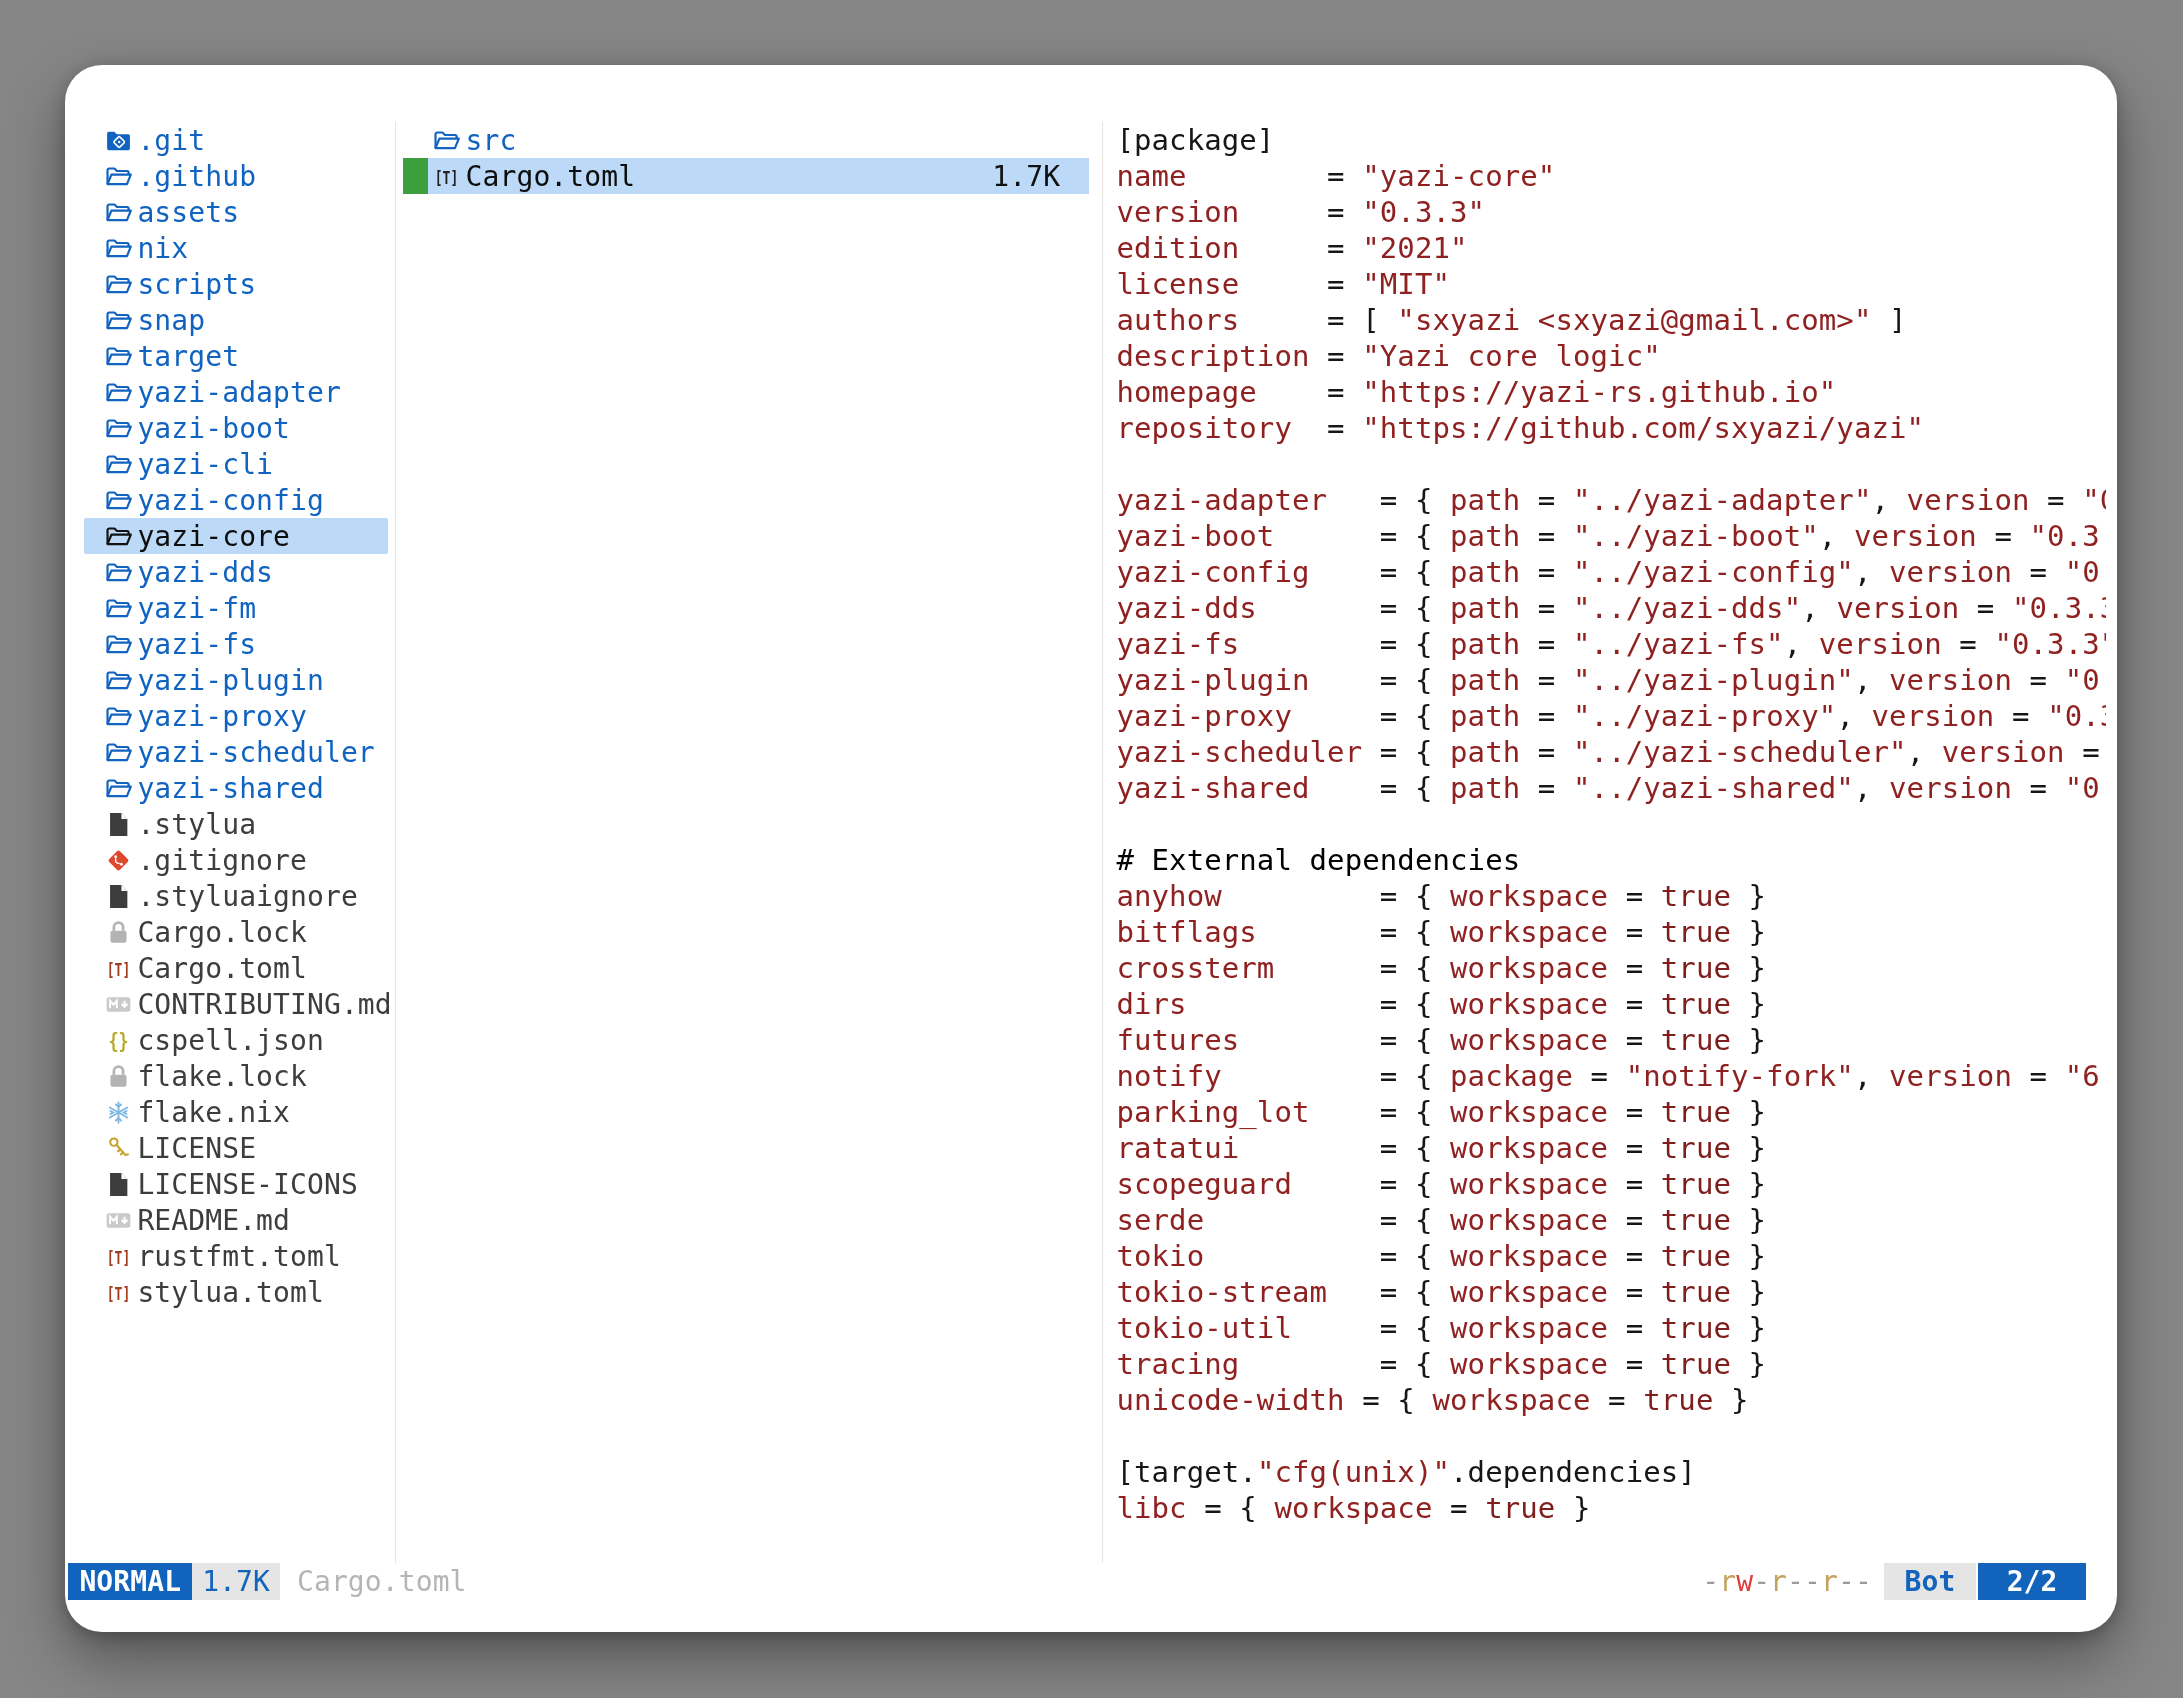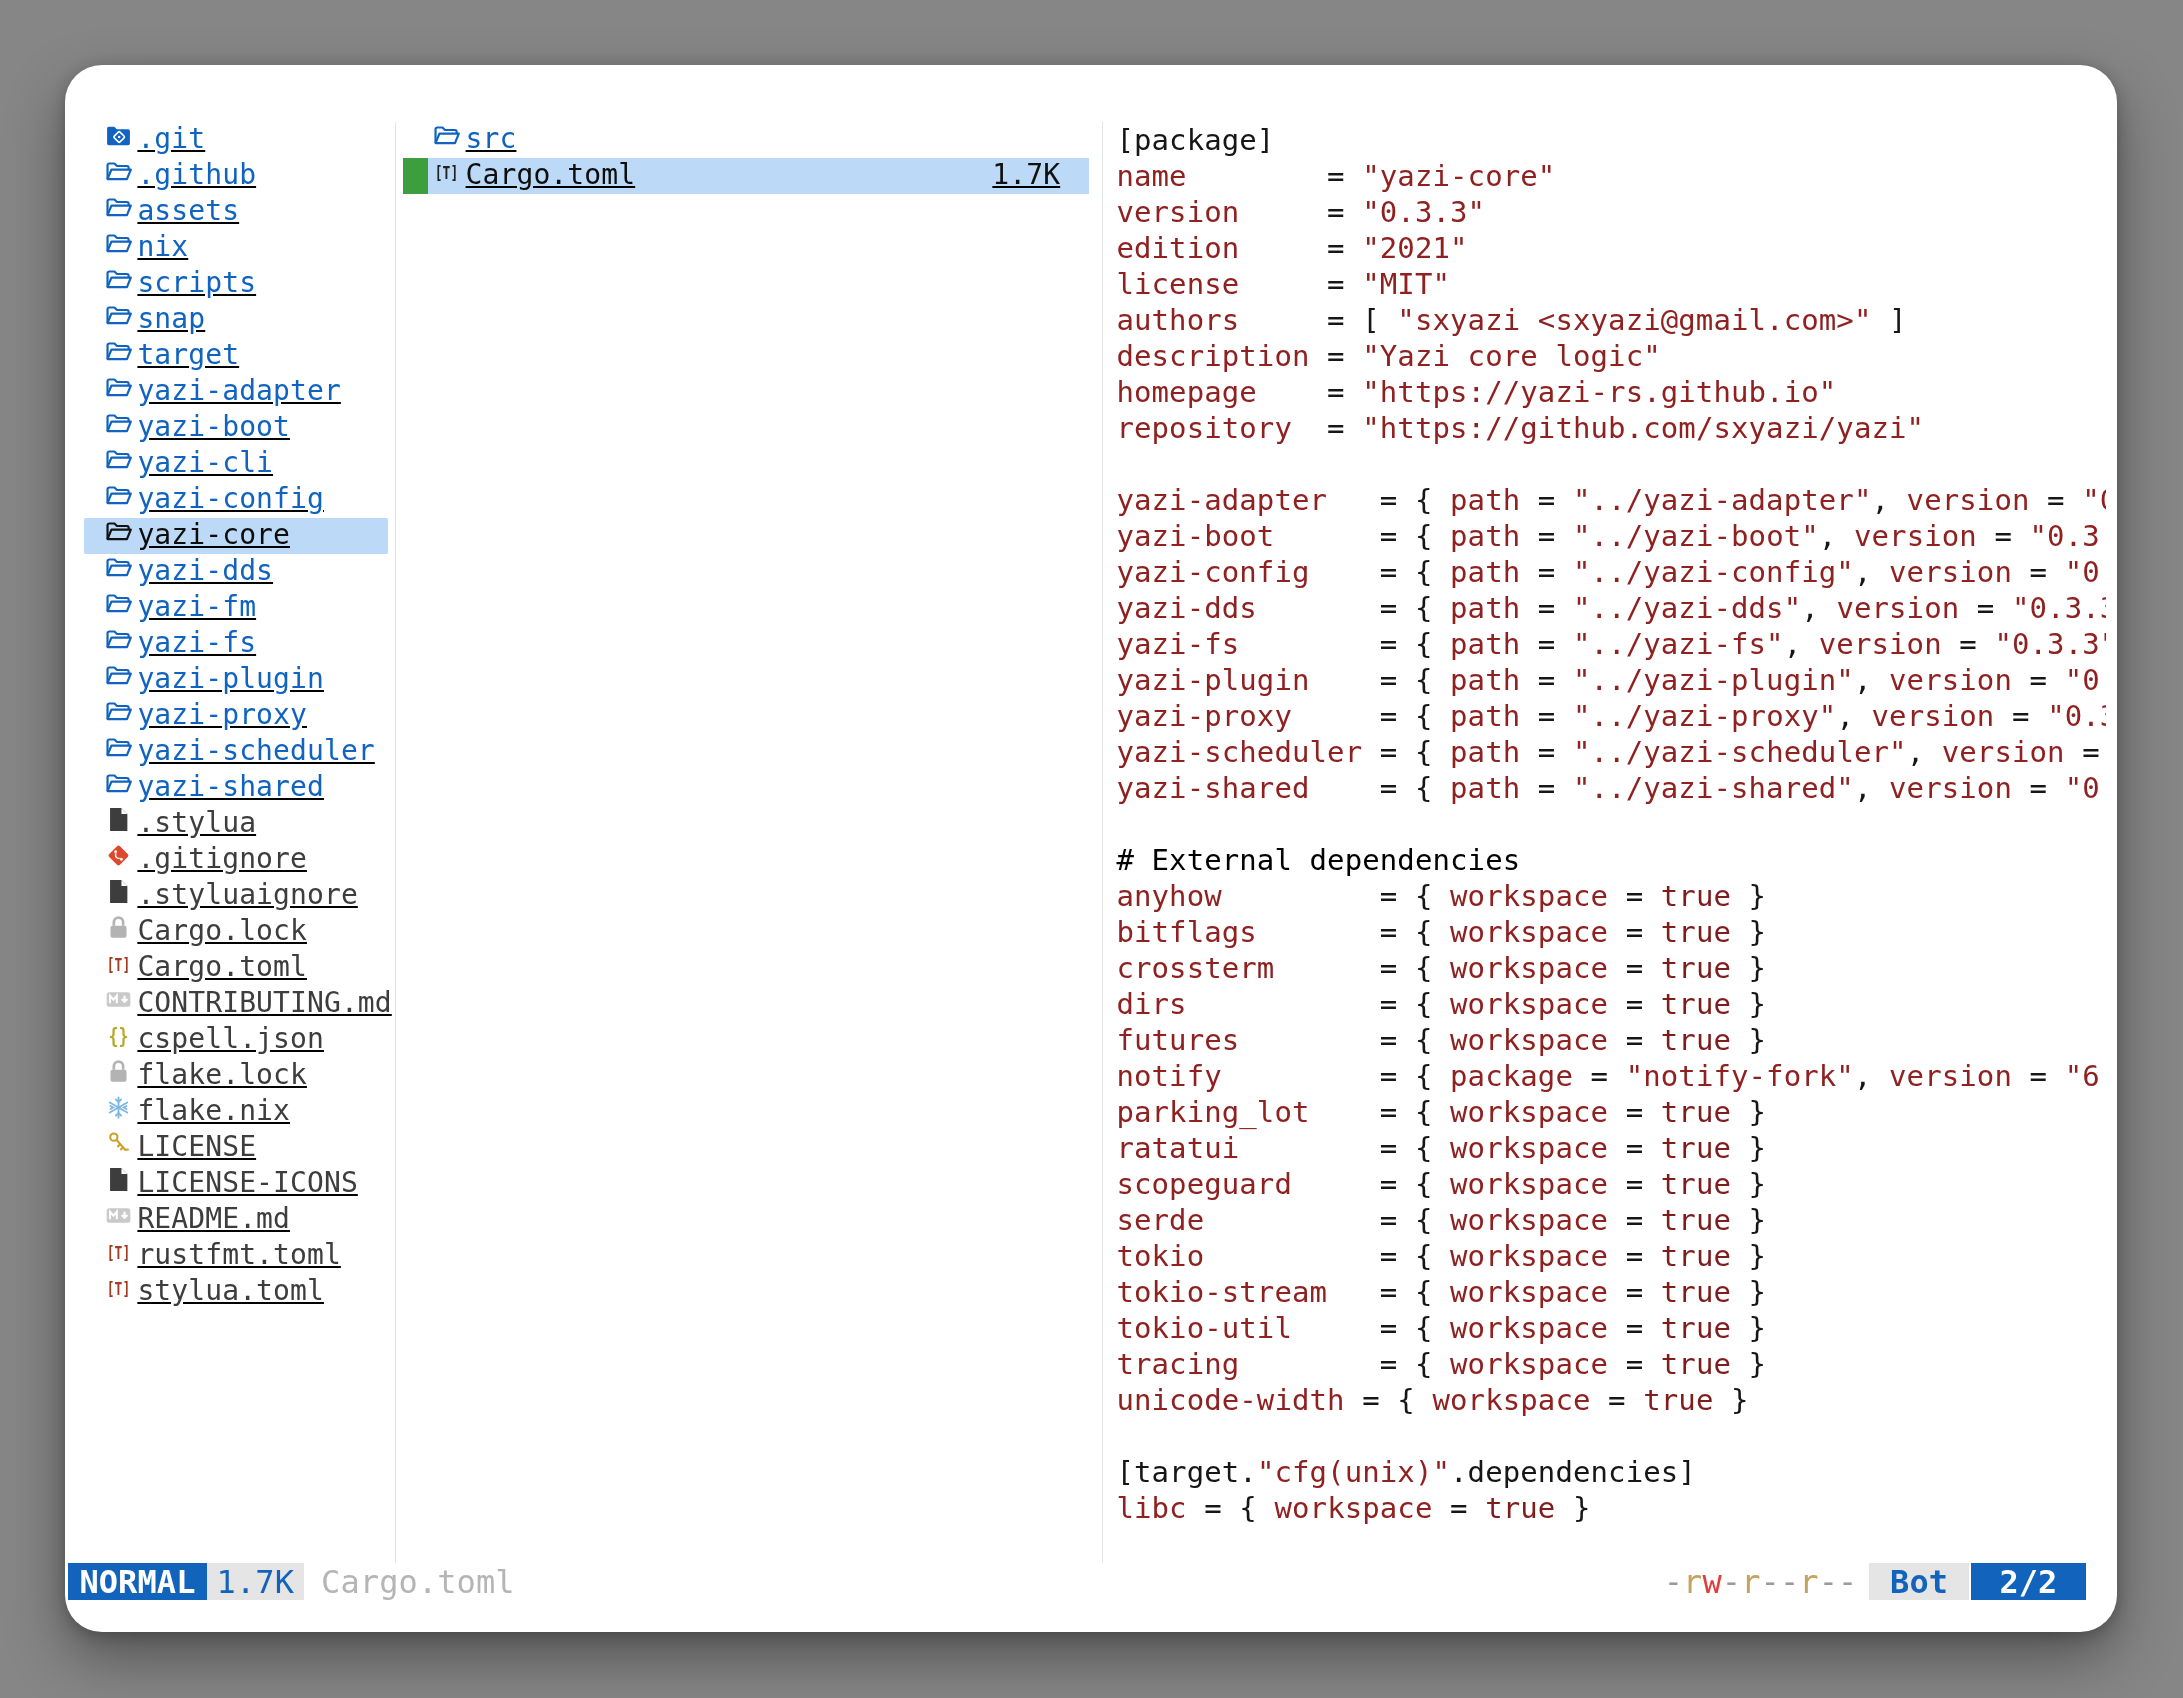--- a/index.html
+++ b/index.html
@@ -11,21 +11,21 @@
     position:absolute;left:65px;top:65px;width:2052px;height:1567px;
     background:#ffffff;border-radius:37px;
     box-shadow:0 25px 59px rgba(0,0,0,0.38),0 3.4px 15px rgba(0,0,0,0.22);
   }
   .panes{position:absolute;left:0;top:57px;height:1441px;right:0;display:flex;overflow:hidden;}
   .pane{height:100%;box-sizing:border-box;}
   .pane-sidebar{width:331px;border-right:1.7px solid #e4e4e4;}
   .pane-middle{width:707px;border-right:1.7px solid #e4e4e4;}
   .pane-preview{flex:1;padding-left:13.4px;overflow:hidden;}
 
-  .row{height:36px;display:flex;align-items:flex-start;font-size:28px;letter-spacing:0.1px;white-space:pre;text-decoration:underline;}
+  .row{height:36px;display:flex;align-items:center;font-size:28px;letter-spacing:0.1px;white-space:pre;}
   
   .srow{margin-left:18.5px;width:304px;padding-left:21px;box-sizing:border-box;border-radius:1.7px;}
   .srow.sel{background:#bcdaf7;}
   
   .mrow{margin-left:6.7px;width:686px;box-sizing:border-box;position:relative;}
   .mrow.sel{background:#bcdaf7;}
   .curbar{width:25px;height:100%;flex:0 0 25px;background:transparent;}
   .mrow.sel .curbar{background:#3c9e3c;}
   .mid-pad{width:5px;flex:0 0 5px;}
   .fsize{margin-left:auto;padding-right:28.5px;color:#111111;}
@@ -43,21 +43,21 @@
   
   .line{height:36px;line-height:36px;font-size:29px;letter-spacing:0.1px;white-space:pre;width:990px;overflow:hidden;}
   .tk-k{color:#8f2121;}
   .tk-p{color:#161616;}
   .tk-b{color:#7f1d1d;}
   .tk-g{color:#000000;}
 
   
   .statusbar{
     position:absolute;left:3.4px;right:31px;top:1498px;height:37px;
-    display:flex;align-items:center;font-size:32px;letter-spacing:0.1px;white-space:pre;
+    display:flex;align-items:center;font-size:28px;letter-spacing:0.1px;white-space:pre;
   }
   .chip{height:37px;display:flex;align-items:center;box-sizing:border-box;}
   .chip-mode{background:#1263bc;color:#ffffff;font-weight:bold;padding:0 11px;}
   .chip-size{background:#e5e5e5;color:#1263bc;padding:0 10px;}
   .sb-filename{color:#b5b5b5;margin-left:17px;}
   .sb-right{margin-left:auto;display:flex;align-items:center;}
   .perm-dim{color:#9b9b9b;}
   .perm-r{color:#c4a35f;}
   .perm-w{color:#e23d3d;}
   .chip-pos{background:#e5e5e5;color:#1263bc;font-weight:bold;padding:0 21px;margin-left:11.7px;text-align:right;}

